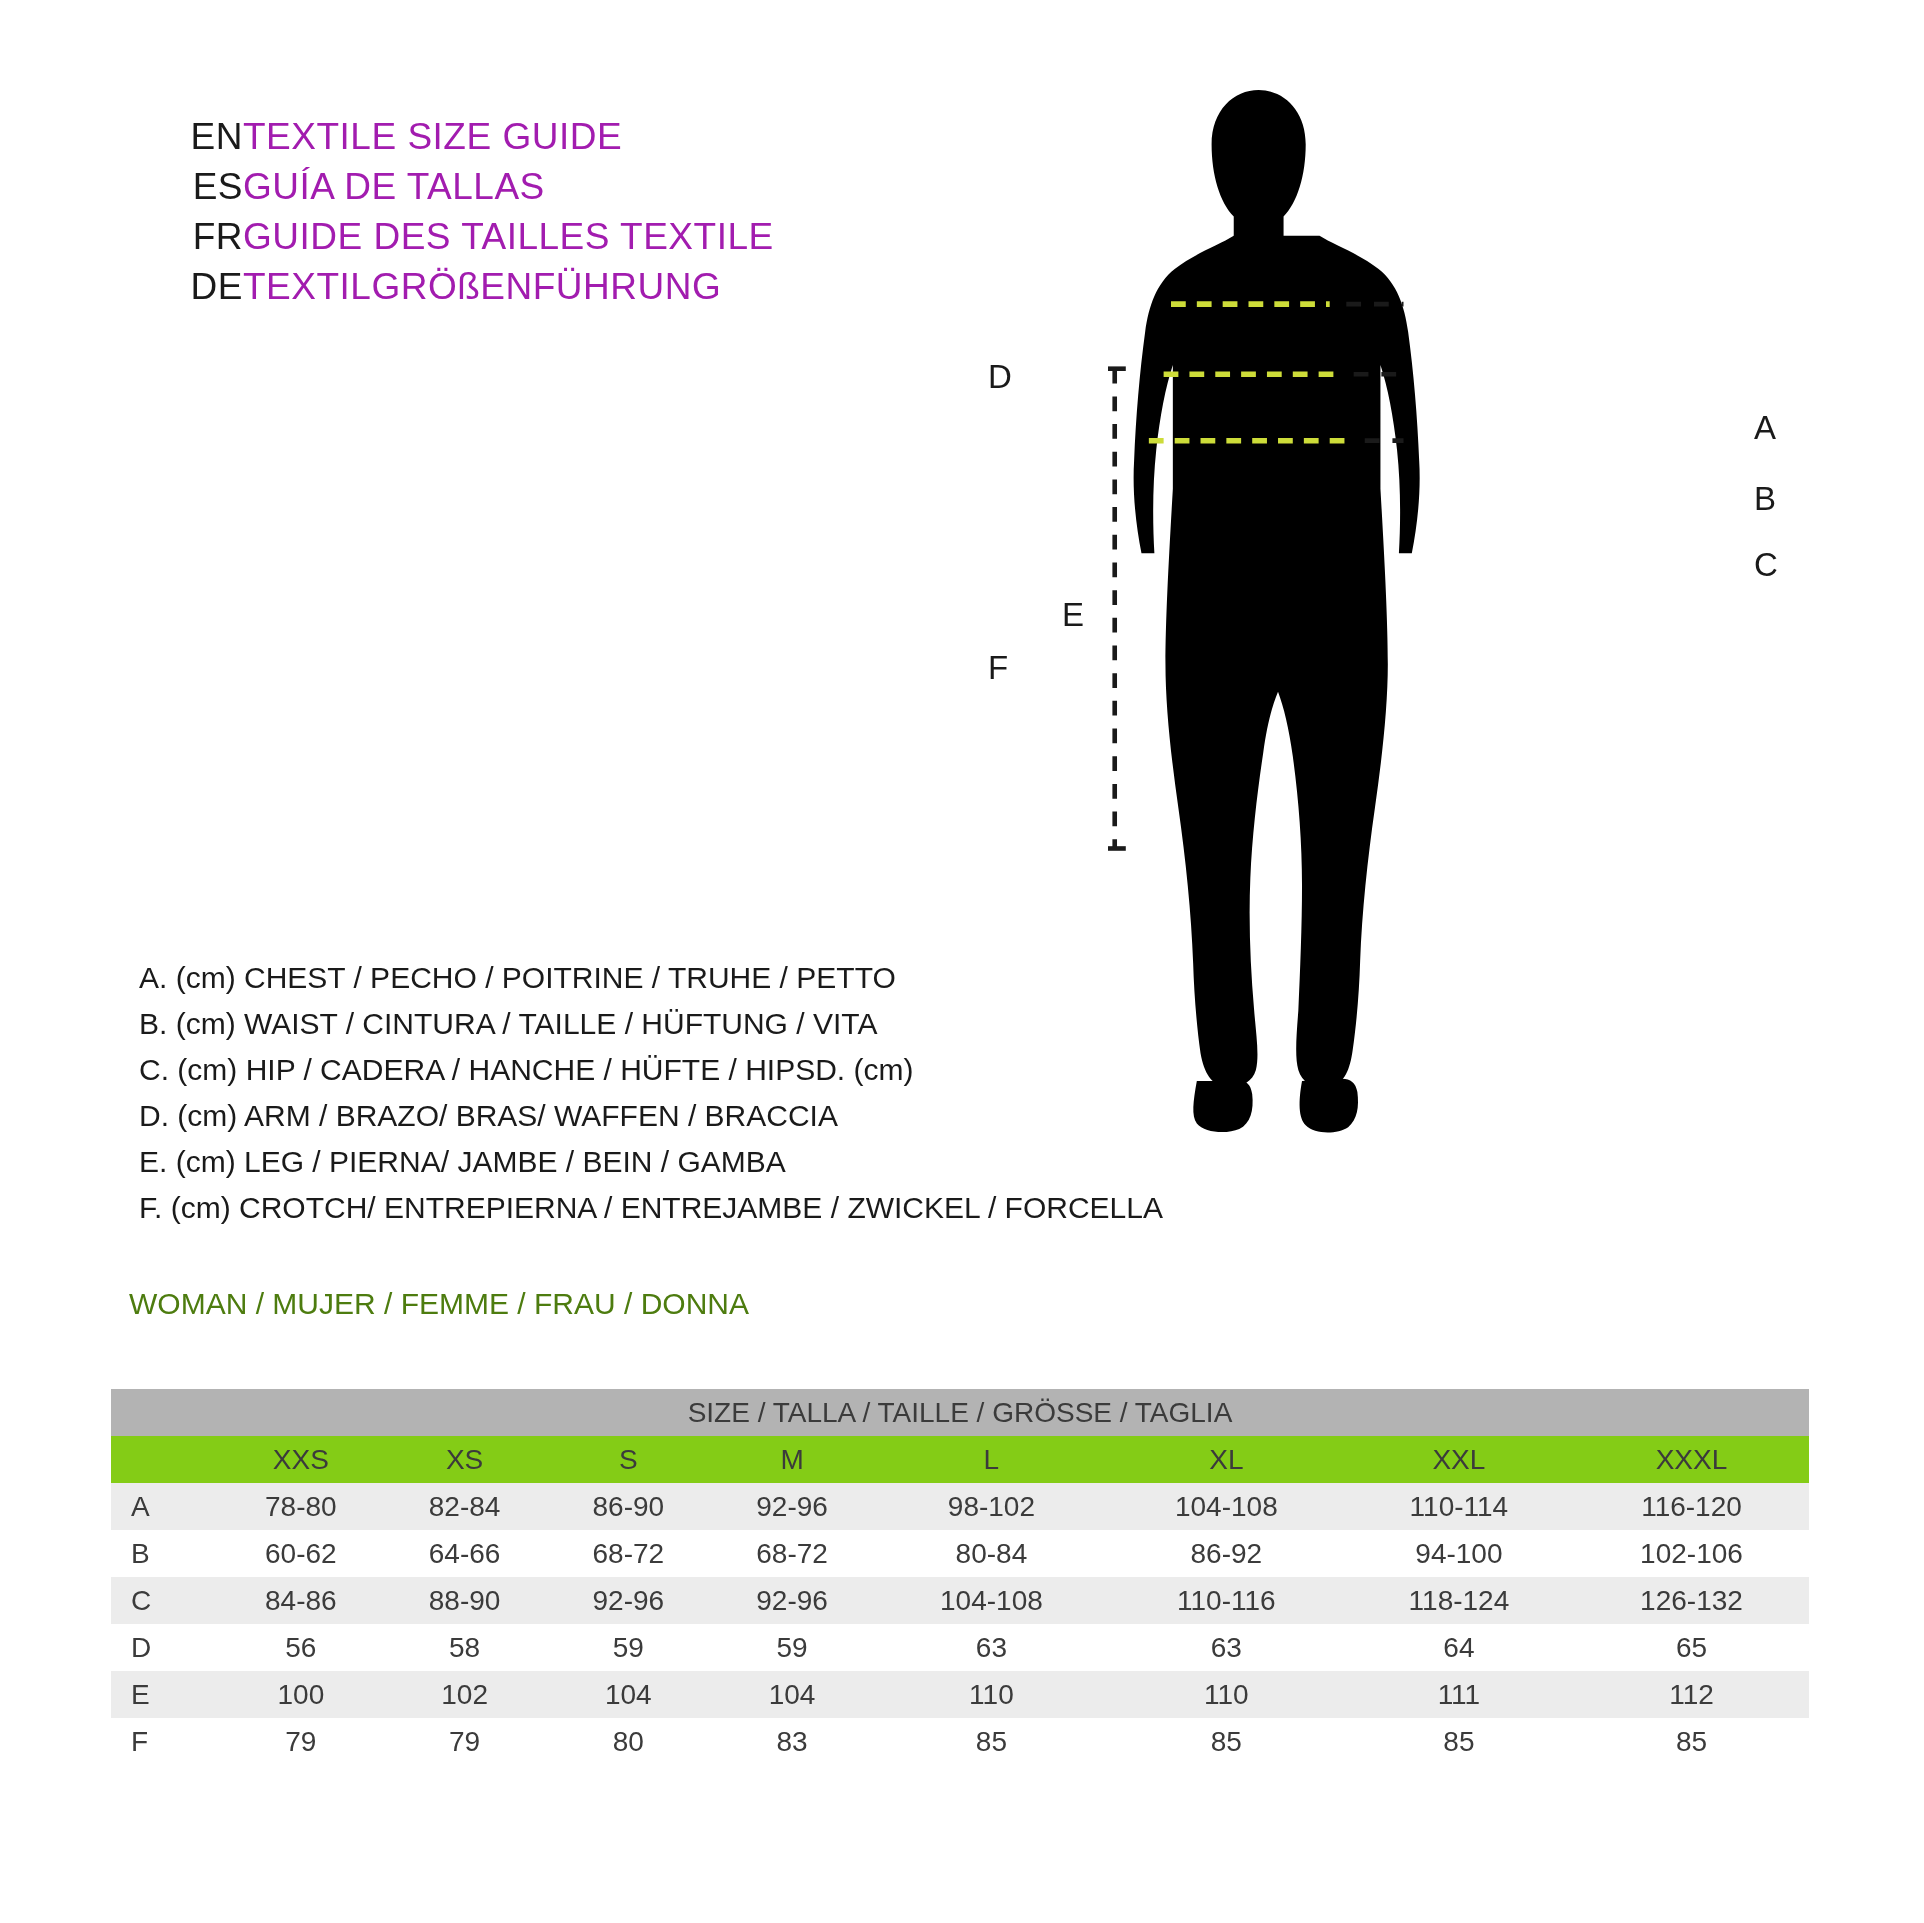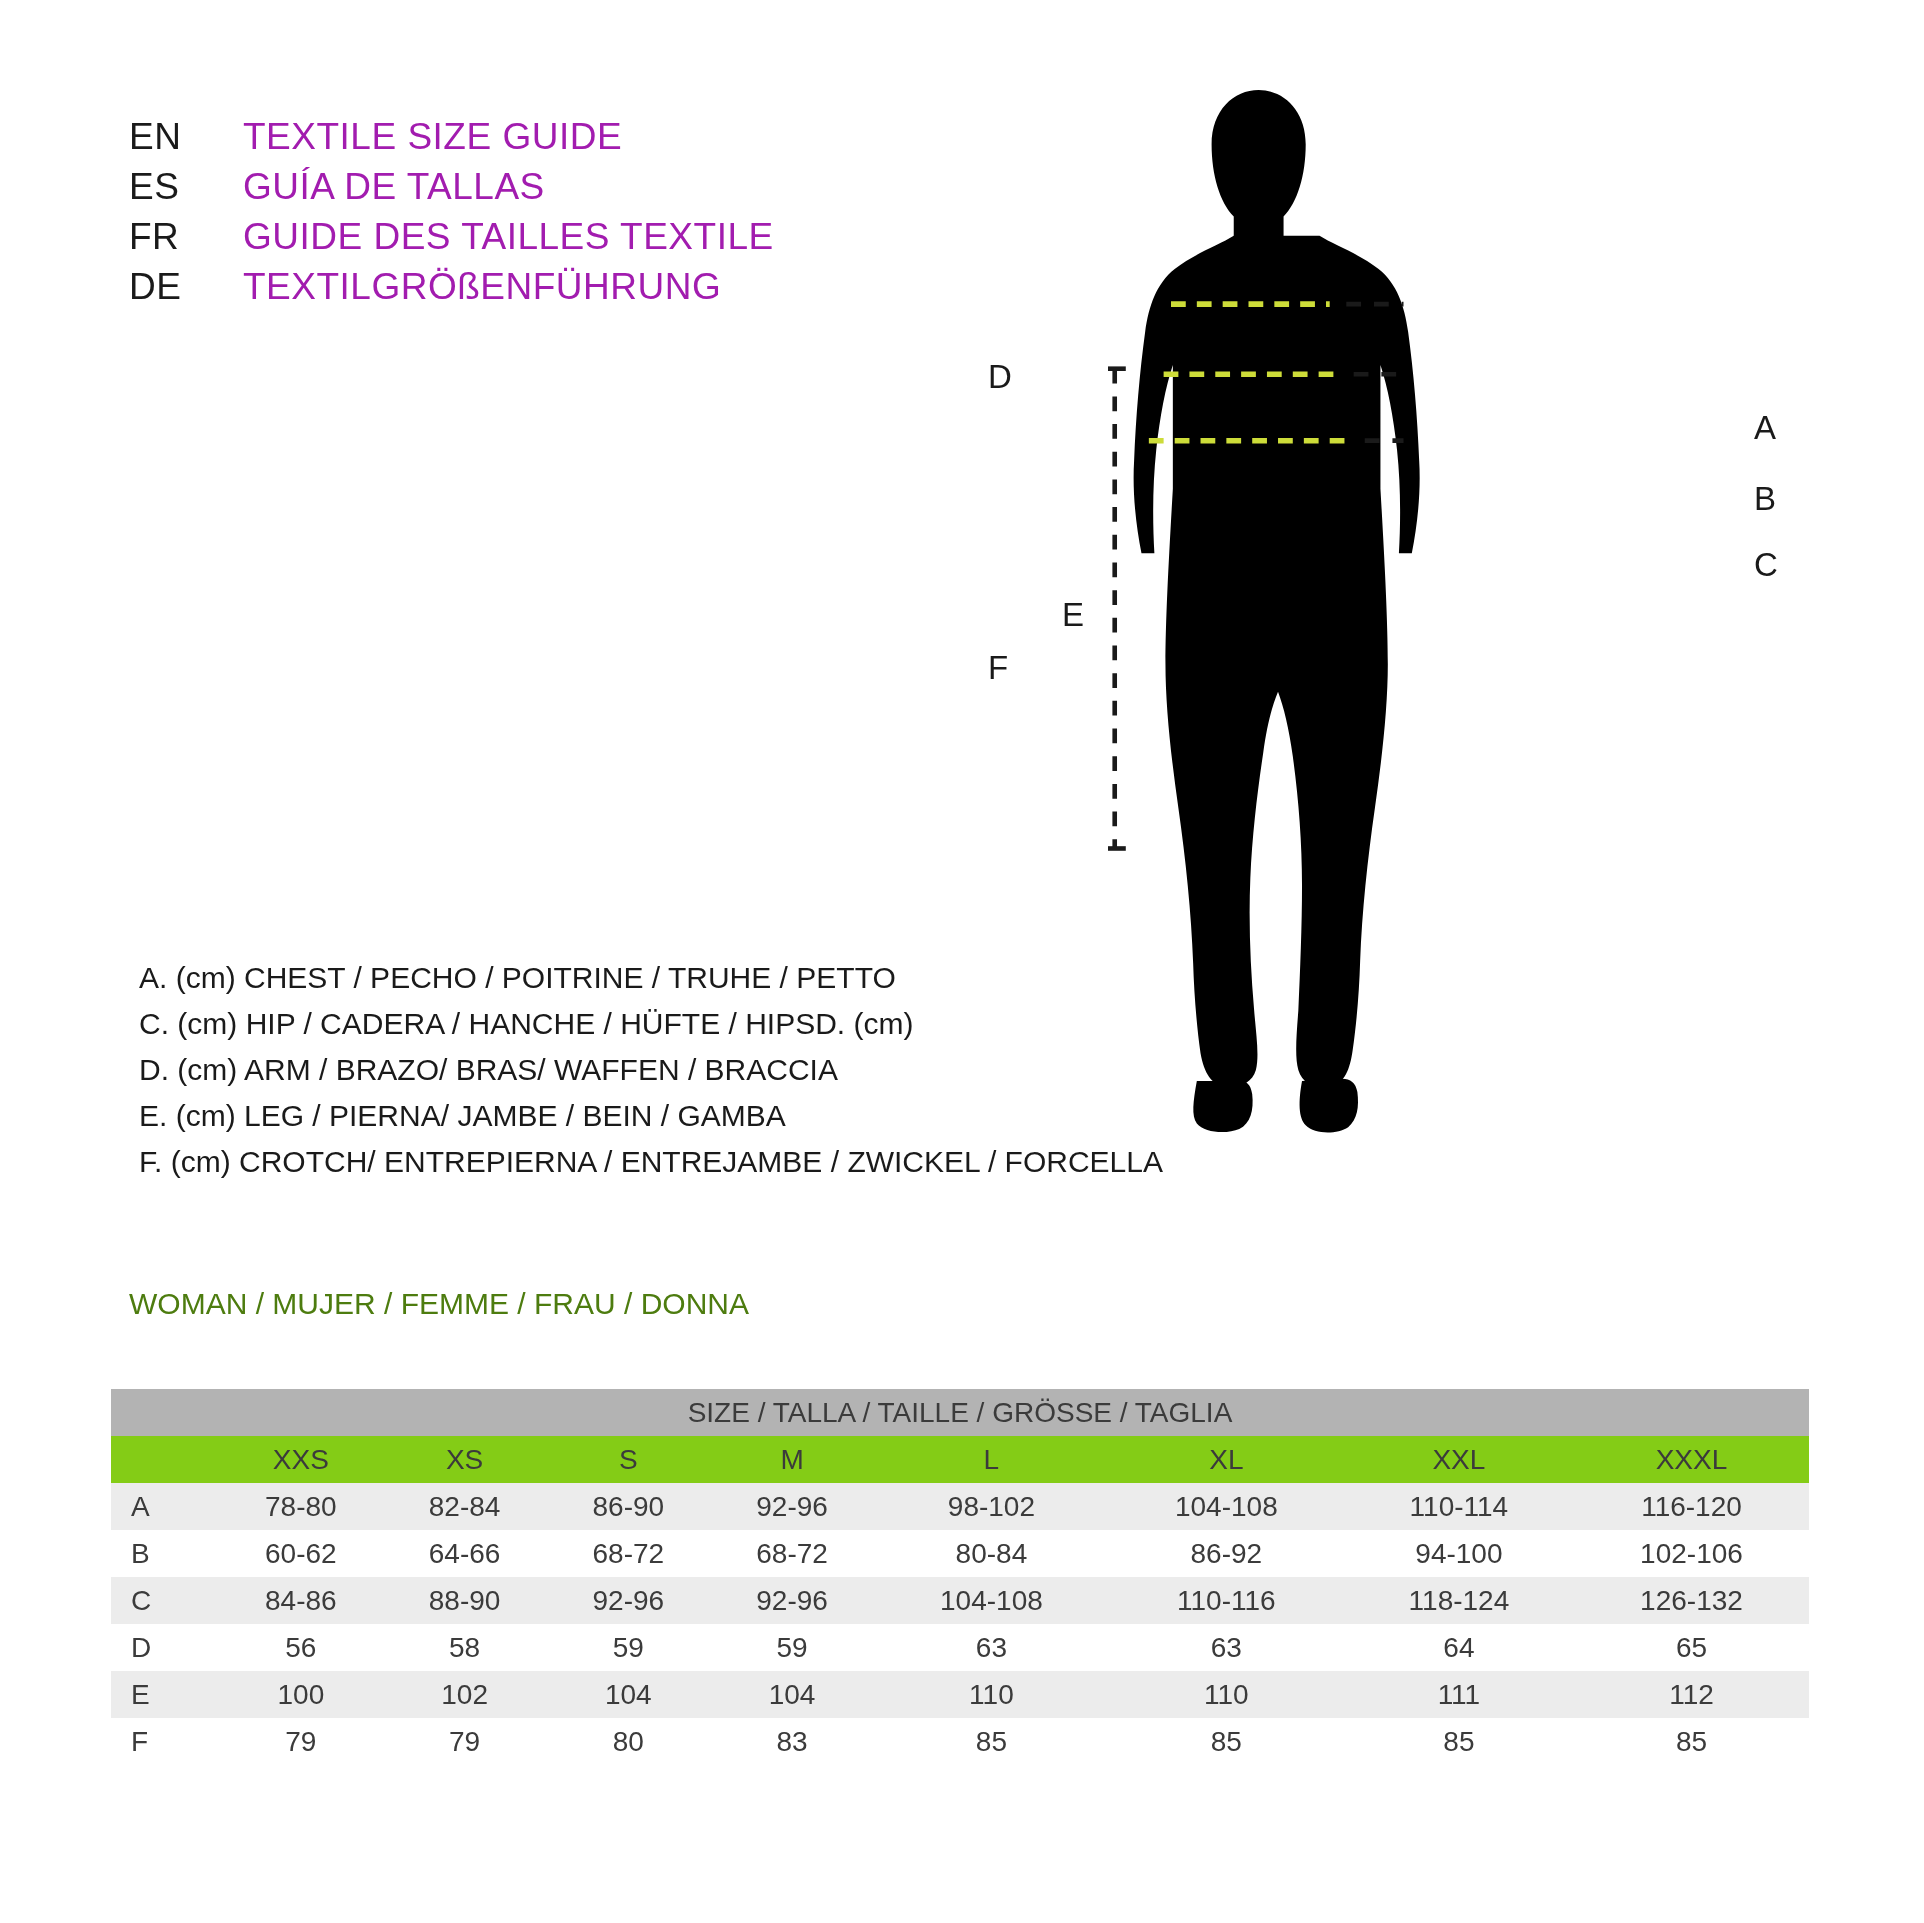--- a/index.html
+++ b/index.html
@@ -26,20 +26,21 @@
   .title-row {
     display: flex;
     align-items: baseline;
     height: 50px;
   }
   .title-lang {
     width: 114px;
     font-size: 37px;
     letter-spacing: 0.5px;
     color: #1a1a1a;
+    text-align: right;
   }
   .title-text {
     font-size: 37px;
     letter-spacing: 0.5px;
     color: #a21caf;
     white-space: nowrap;
   }
 
   
   #legend-block {
@@ -224,20 +225,21 @@
   <div class="dim-letter" style="left:646px; top:354px;">A</div>
   <div class="dim-letter" style="left:646px; top:425px;">B</div>
   <div class="dim-letter" style="left:646px; top:491px;">C</div>
   <div class="dim-letter" style="left:-120px; top:303px;">D</div>
   <div class="dim-letter" style="left:-46px; top:541px;">E</div>
   <div class="dim-letter" style="left:-120px; top:594px;">F</div>
 </div>
 
 <div id="legend-block">
   <div class="legend-row">A. (cm) CHEST / PECHO / POITRINE / TRUHE / PETTO</div>
+  <div class="legend-row">B. (cm) WAIST / CINTURA / TAILLE / HÜFTUNG / VITA</div>
   <div class="legend-row">C. (cm) HIP / CADERA / HANCHE / HÜFTE / HIPSD. (cm)</div>
   <div class="legend-row">D. (cm) ARM / BRAZO/ BRAS/ WAFFEN / BRACCIA</div>
   <div class="legend-row">E. (cm) LEG / PIERNA/ JAMBE / BEIN / GAMBA</div>
   <div class="legend-row">F. (cm) CROTCH/ ENTREPIERNA / ENTREJAMBE / ZWICKEL / FORCELLA</div>
 </div>
 
 <div id="gender-label">WOMAN / MUJER / FEMME / FRAU / DONNA</div>
 
 <table id="size-table">
   <tbody>

